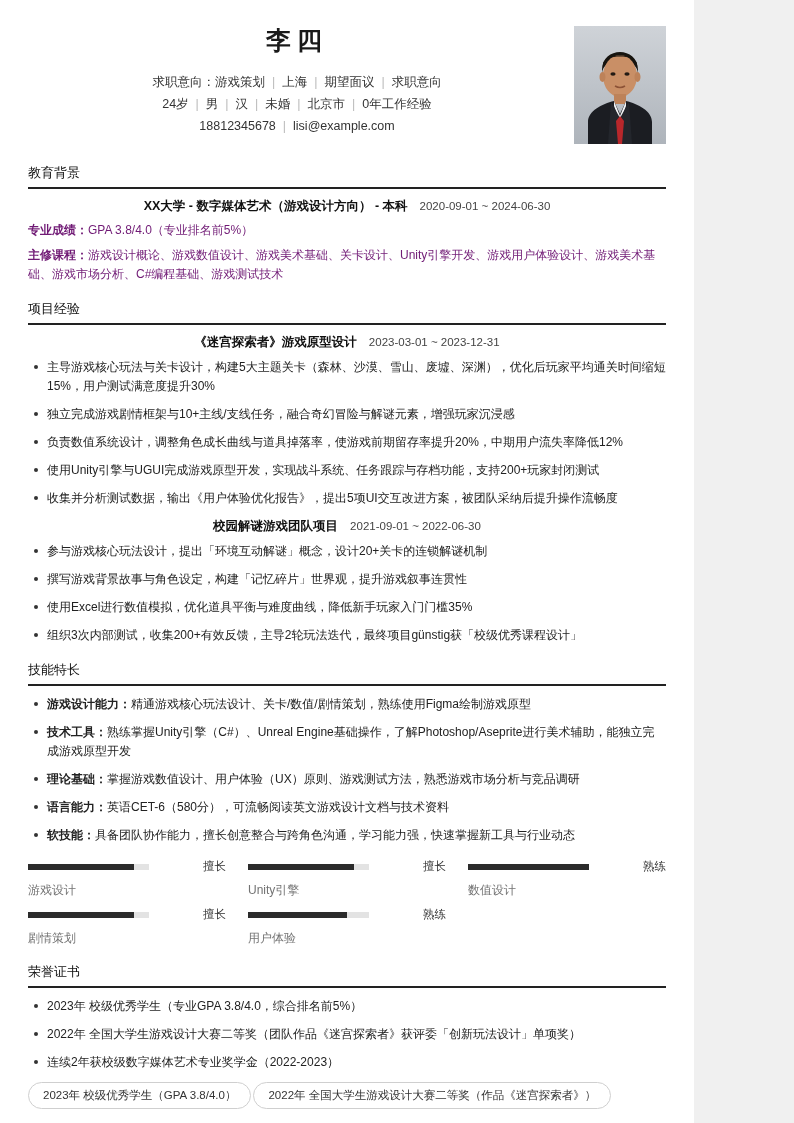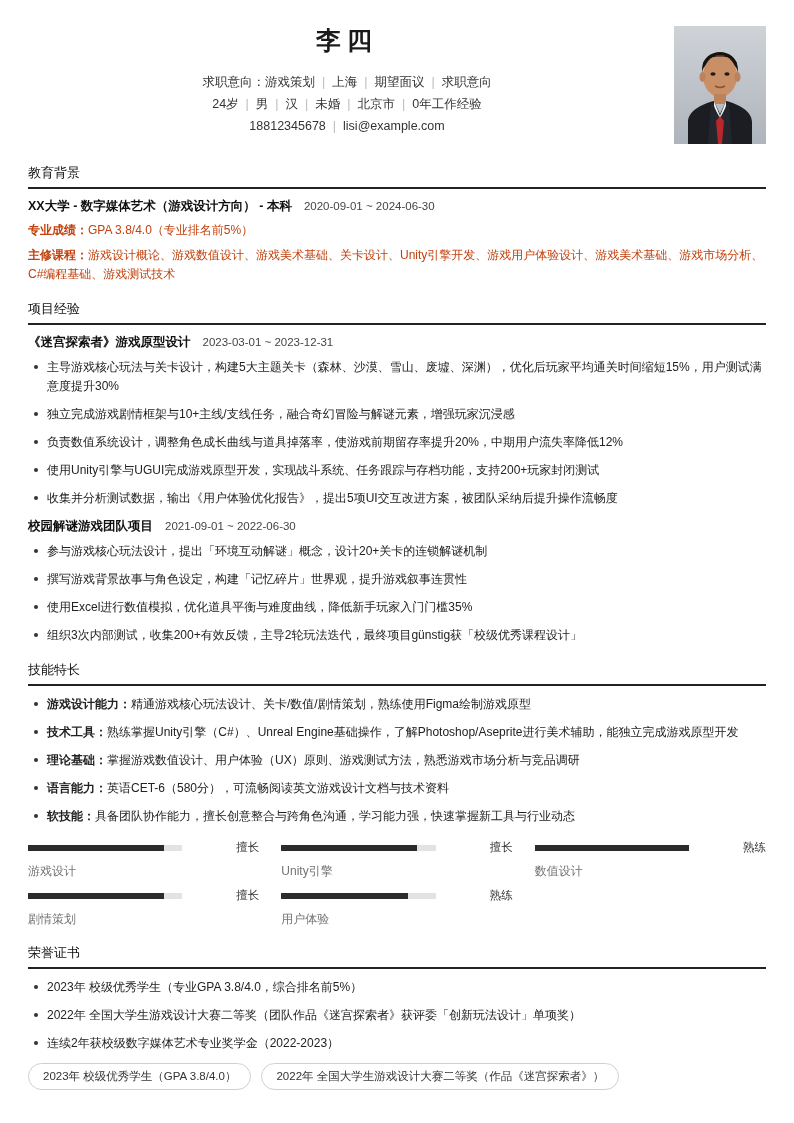--- a/index.html
+++ b/index.html
@@ -6,21 +6,21 @@
   html, body { margin: 0; padding: 0; }
   body {
     width: 794px;
     height: 1123px;
     background: #f0f0f0;
     font-family: "Liberation Sans", sans-serif;
     color: #222;
   }
   .page {
     position: relative;
-    width: 794px;
+    width: 694px;
     height: 1123px;
     background: #ffffff;
     padding: 18px 28px 0 28px;
     overflow: hidden;
   }
 
   
   .header {
     position: relative;
     min-height: 124px;
@@ -66,37 +66,37 @@
   }
   .section-rule {
     height: 2px;
     background: #222;
     margin-bottom: 9px;
   }
 
   .row-head {
     display: flex;
     align-items: baseline;
-    justify-content: flex-start;
+    justify-content: center;
     margin-top: 2px;
   }
   .row-head .left {
     font-size: 12.5px;
     font-weight: bold;
     color: #111;
   }
   .row-head .right {
     font-size: 11.5px;
     color: #444;
     white-space: nowrap;
     padding-left: 12px;
   }
   .subline {
     font-size: 12px;
-    color: #c2410c;
+    color: #701a75;
     margin-top: 6px;
     line-height: 19px;
   }
   .subline b { font-weight: bold; }
   .subline .plain { font-weight: normal; }
 
   ul.bullets {
     margin: 7px 0 0 0;
     padding-left: 17px;
     list-style: none;
@@ -156,21 +156,21 @@
     font-size: 12px;
     color: #737373;
     margin-top: 8px;
   }
 
   
   .tags {
     margin-top: 10px;
     display: flex;
     flex-wrap: wrap;
-    gap: 10px;
+    gap: 2px;
   }
   .tag {
     border: 1px solid #cfcfcf;
     border-radius: 14px;
     padding: 5px 14px;
     font-size: 11.5px;
     color: #333;
     background: #fff;
     white-space: nowrap;
   }

